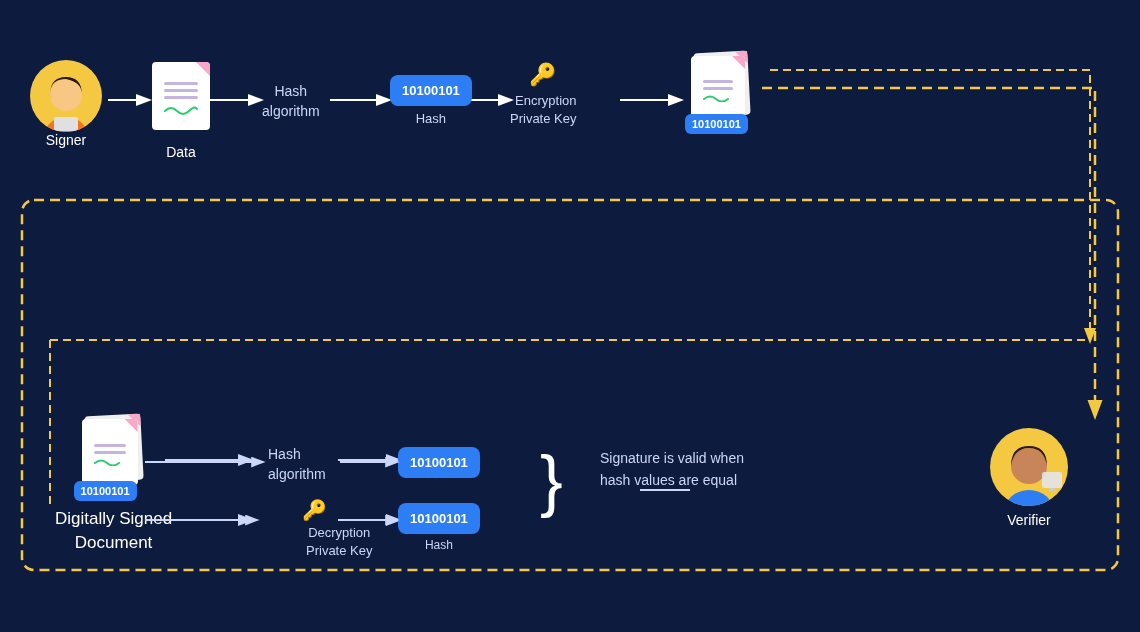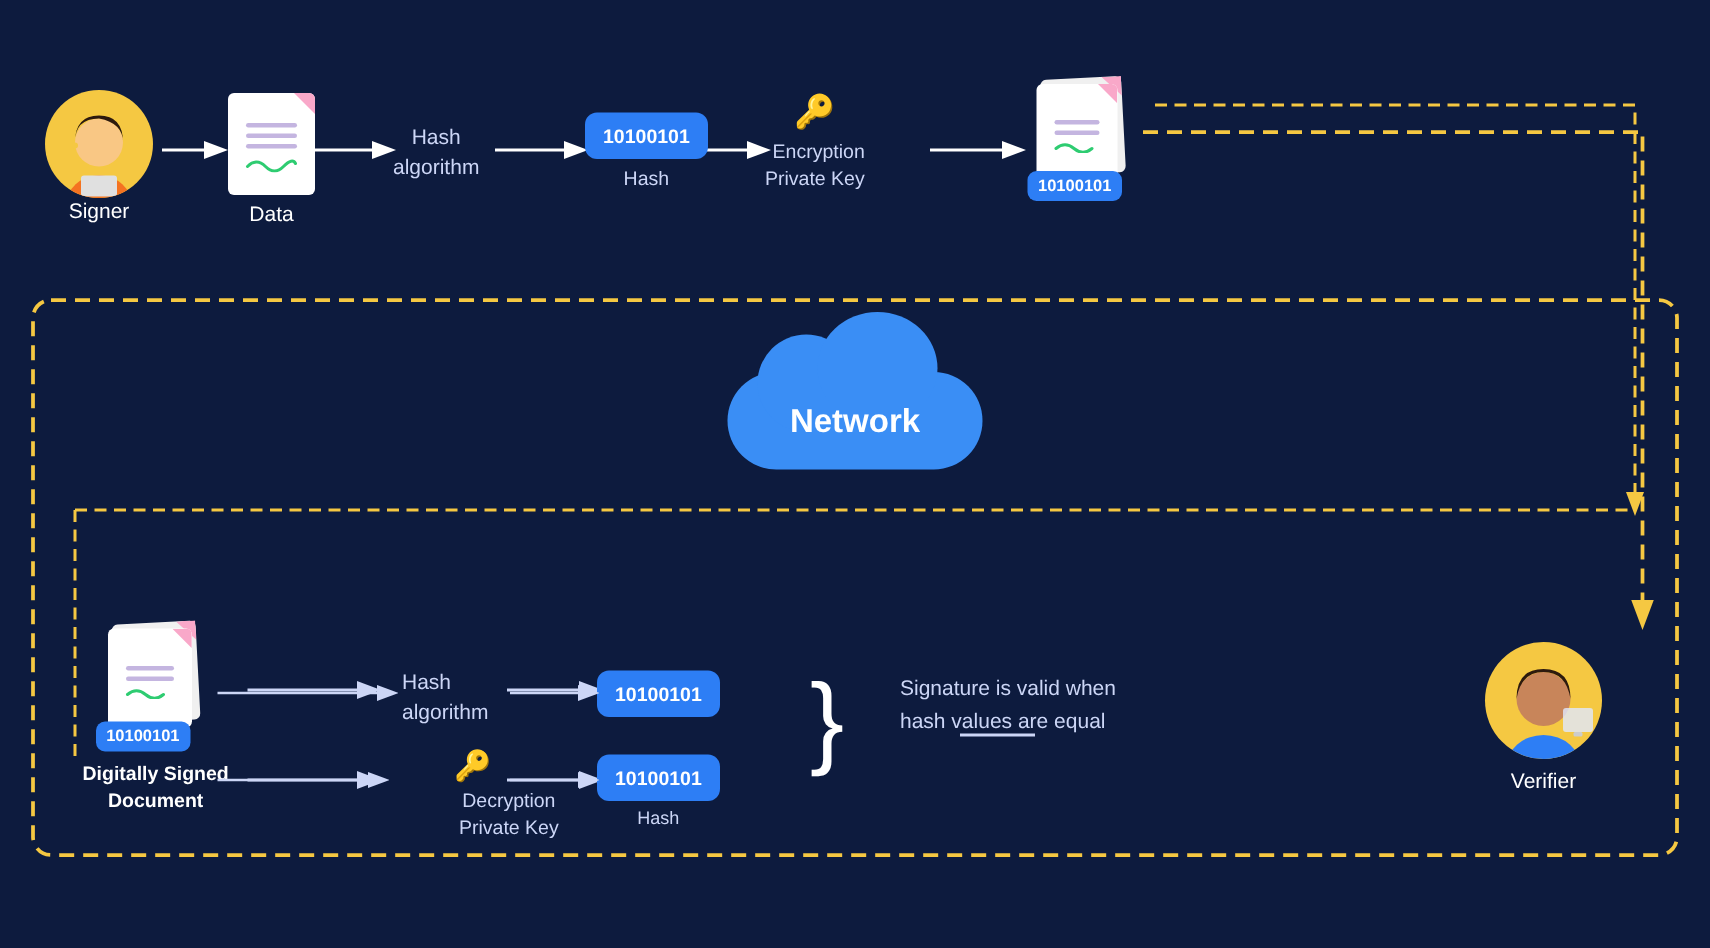--- a/index.html
+++ b/index.html
@@ -98,21 +98,21 @@
         <div style="position:absolute;top:0;right:0;width:14px;height:14px;background:#f9a8c9;clip-path:polygon(0 0,100% 0,100% 100%);"></div>
         <div style="width:75%;height:3px;background:#c4b5e0;margin:2px 0;border-radius:2px;"></div>
         <div style="width:75%;height:3px;background:#c4b5e0;margin:2px 0;border-radius:2px;"></div>
         <div style="width:75%;height:3px;background:#c4b5e0;margin:2px 0;border-radius:2px;"></div>
 
         <svg width="36" height="12" viewBox="0 0 36 12" style="margin-top:2px;">
           <path d="M2,8 Q8,2 14,8 Q20,14 26,8 Q32,2 34,6" stroke="#2ecc71" stroke-width="2" fill="none" stroke-linecap="round"></path>
         </svg>
       </div>
     </div>
-    <span style="color:#fff;font-size:14px;margin-top:4px;">Data</span>
+    <span style="color:#fff;font-size:14px;margin-top:14px;">Data</span>
   </div>
 
   <div style="position:absolute;top:82px;left:262px;display:flex;flex-direction:column;align-items:center;">
     <span style="color:#ccd6f6;font-size:14px;text-align:center;line-height:1.4;">Hash<br>algorithm</span>
   </div>
 
   <div style="position:absolute;top:75px;left:390px;display:flex;flex-direction:column;align-items:center;">
     <div style="background:#2d7ef5;color:#fff;font-size:13px;font-weight:700;padding:8px 12px;border-radius:8px;">
       <span>10100101</span>
     </div>
@@ -139,31 +139,20 @@
           <path d="M2,7 Q8,2 14,7 Q20,12 26,7" stroke="#2ecc71" stroke-width="2" fill="none" stroke-linecap="round"></path>
         </svg>
       </div>
 
       <div style="position:absolute;bottom:0;left:0;">
         <div style="background:#2d7ef5;color:#fff;font-size:11px;font-weight:700;padding:4px 7px;border-radius:6px;">10100101</div>
       </div>
     </div>
   </div>
 
-  <div style="position:absolute;top:218px;left:50%;transform:translateX(-50%);display:flex;flex-direction:column;align-items:center;">
-    <div style="position:relative;width:170px;height:95px;">
-
-      <div style="position:absolute;bottom:0;left:0;right:0;height:65px;background:#3a8ef5;border-radius:40px;"></div>
-      <div style="position:absolute;bottom:25px;left:20px;width:65px;height:65px;background:#3a8ef5;border-radius:50%;"></div>
-      <div style="position:absolute;bottom:30px;left:60px;width:80px;height:75px;background:#3a8ef5;border-radius:50%;"></div>
-      <div style="position:absolute;bottom:0;left:0;right:0;height:65px;display:flex;align-items:center;justify-content:center;">
-        <span style="color:#fff;font-size:22px;font-weight:700;position:relative;z-index:5;">Network</span>
-      </div>
-    </div>
-  </div>
 
   <div style="position:absolute;top:415px;left:55px;display:flex;flex-direction:column;align-items:center;">
     <div style="position:relative;width:80px;height:86px;">
 
       <div style="position:absolute;top:0;left:12px;width:56px;height:66px;background:#f0f0f0;border-radius:4px;transform:rotate(-3deg);">
         <div style="position:absolute;top:0;right:0;width:13px;height:13px;background:#f9a8c9;clip-path:polygon(0 0,100% 0,100% 100%);"></div>
       </div>
 
       <div style="position:absolute;top:4px;left:8px;width:56px;height:66px;background:#fff;border-radius:4px;display:flex;flex-direction:column;align-items:center;justify-content:center;padding:8px 5px 5px 5px;overflow:hidden;">
         <div style="position:absolute;top:0;right:0;width:13px;height:13px;background:#f9a8c9;clip-path:polygon(0 0,100% 0,100% 100%);"></div>
@@ -171,21 +160,21 @@
         <div style="width:70%;height:3px;background:#c4b5e0;margin:2px 0;border-radius:2px;"></div>
         <svg width="34" height="10" viewBox="0 0 34 10">
           <path d="M2,7 Q8,2 14,7 Q20,12 26,7" stroke="#2ecc71" stroke-width="2" fill="none" stroke-linecap="round"></path>
         </svg>
       </div>
 
       <div style="position:absolute;bottom:0;left:0;">
         <div style="background:#2d7ef5;color:#fff;font-size:11px;font-weight:700;padding:4px 7px;border-radius:6px;">10100101</div>
       </div>
     </div>
-    <span style="color:#fff;font-size:13px;text-align:center;line-height:1.4;margin-top:6px;font-weight:bold;">Digitally Signed<br>Document</span>
+    <span style="color:#fff;font-size:17px;text-align:center;line-height:1.4;margin-top:6px;">Digitally Signed<br>Document</span>
   </div>
 
   <div style="position:absolute;top:445px;left:268px;">
     <span style="color:#ccd6f6;font-size:14px;text-align:center;line-height:1.4;">Hash<br>algorithm</span>
   </div>
 
   <div style="position:absolute;top:498px;left:258px;display:flex;flex-direction:column;align-items:center;">
     <span style="font-size:20px;color:#f5c842;">🔑</span>
     <span style="color:#ccd6f6;font-size:13px;text-align:center;line-height:1.4;margin-top:2px;margin-left:48px;">Decryption<br>Private Key</span>
   </div>

